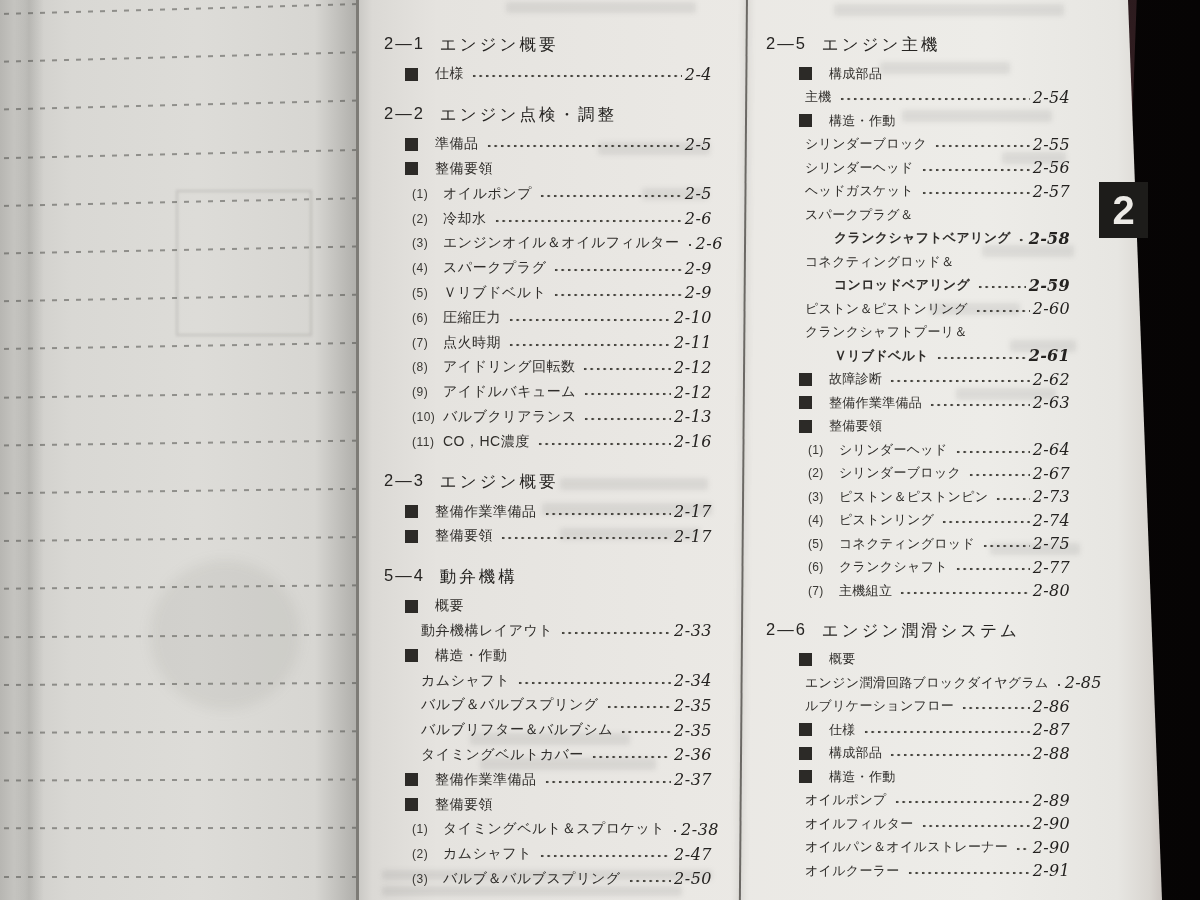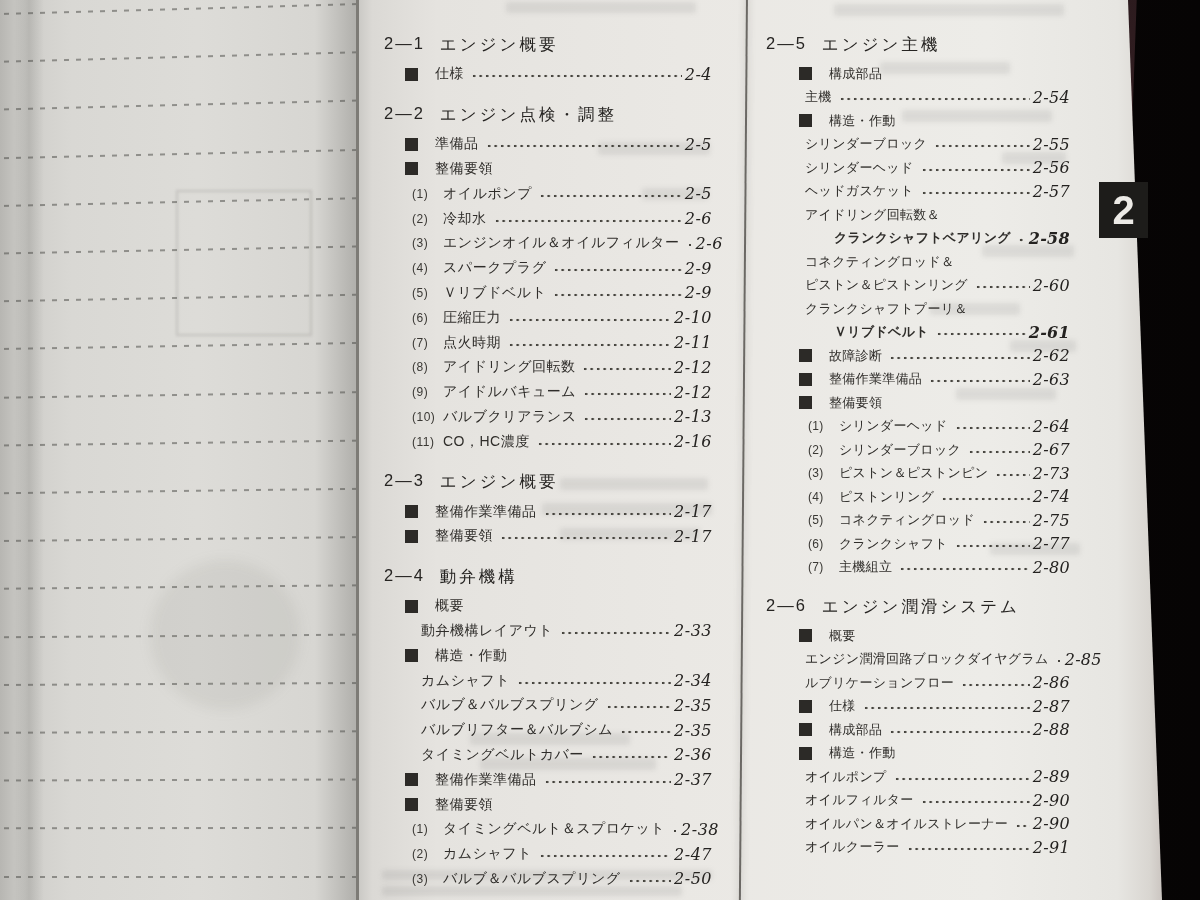--- a/index.html
+++ b/index.html
@@ -279,21 +279,21 @@
             <div class="row bullet-row">
               <span class="bullet"></span>
               <span class="lbl">整備要領</span>
               <span class="leader"></span>
               <span class="page">2-17</span>
             </div>
           </div>
         </div>
         <div class="section">
           <div class="sec-header">
-            <span class="sec-num">2—4</span>
+            <span class="sec-num">5—4</span>
             <span class="sec-title">動弁機構</span>
           </div>
           <div class="sec-body">
             <div class="row bullet-row">
               <span class="bullet"></span>
               <span class="lbl">概要</span>
             </div>
             <div class="row plain-row">
               <span class="lbl">動弁機構レイアウト</span>
               <span class="leader"></span>
@@ -383,29 +383,34 @@
               <span class="lbl">シリンダーヘッド</span>
               <span class="leader"></span>
               <span class="page">2-56</span>
             </div>
             <div class="row plain-row">
               <span class="lbl">ヘッドガスケット</span>
               <span class="leader"></span>
               <span class="page">2-57</span>
             </div>
             <div class="row plain-row">
-              <span class="lbl">アイドリング回転数＆</span>
+              <span class="lbl">スパークプラグ＆</span>
             </div>
             <div class="row cont-row">
               <span class="lbl">クランクシャフトベアリング</span>
               <span class="leader"></span>
               <span class="page">2-58</span>
             </div>
             <div class="row plain-row">
               <span class="lbl">コネクティングロッド＆</span>
+            </div>
+            <div class="row cont-row">
+              <span class="lbl">コンロッドベアリング</span>
+              <span class="leader"></span>
+              <span class="page">2-59</span>
             </div>
             <div class="row plain-row">
               <span class="lbl">ピストン＆ピストンリング</span>
               <span class="leader"></span>
               <span class="page">2-60</span>
             </div>
             <div class="row plain-row">
               <span class="lbl">クランクシャフトプーリ＆</span>
             </div>
             <div class="row cont-row">

